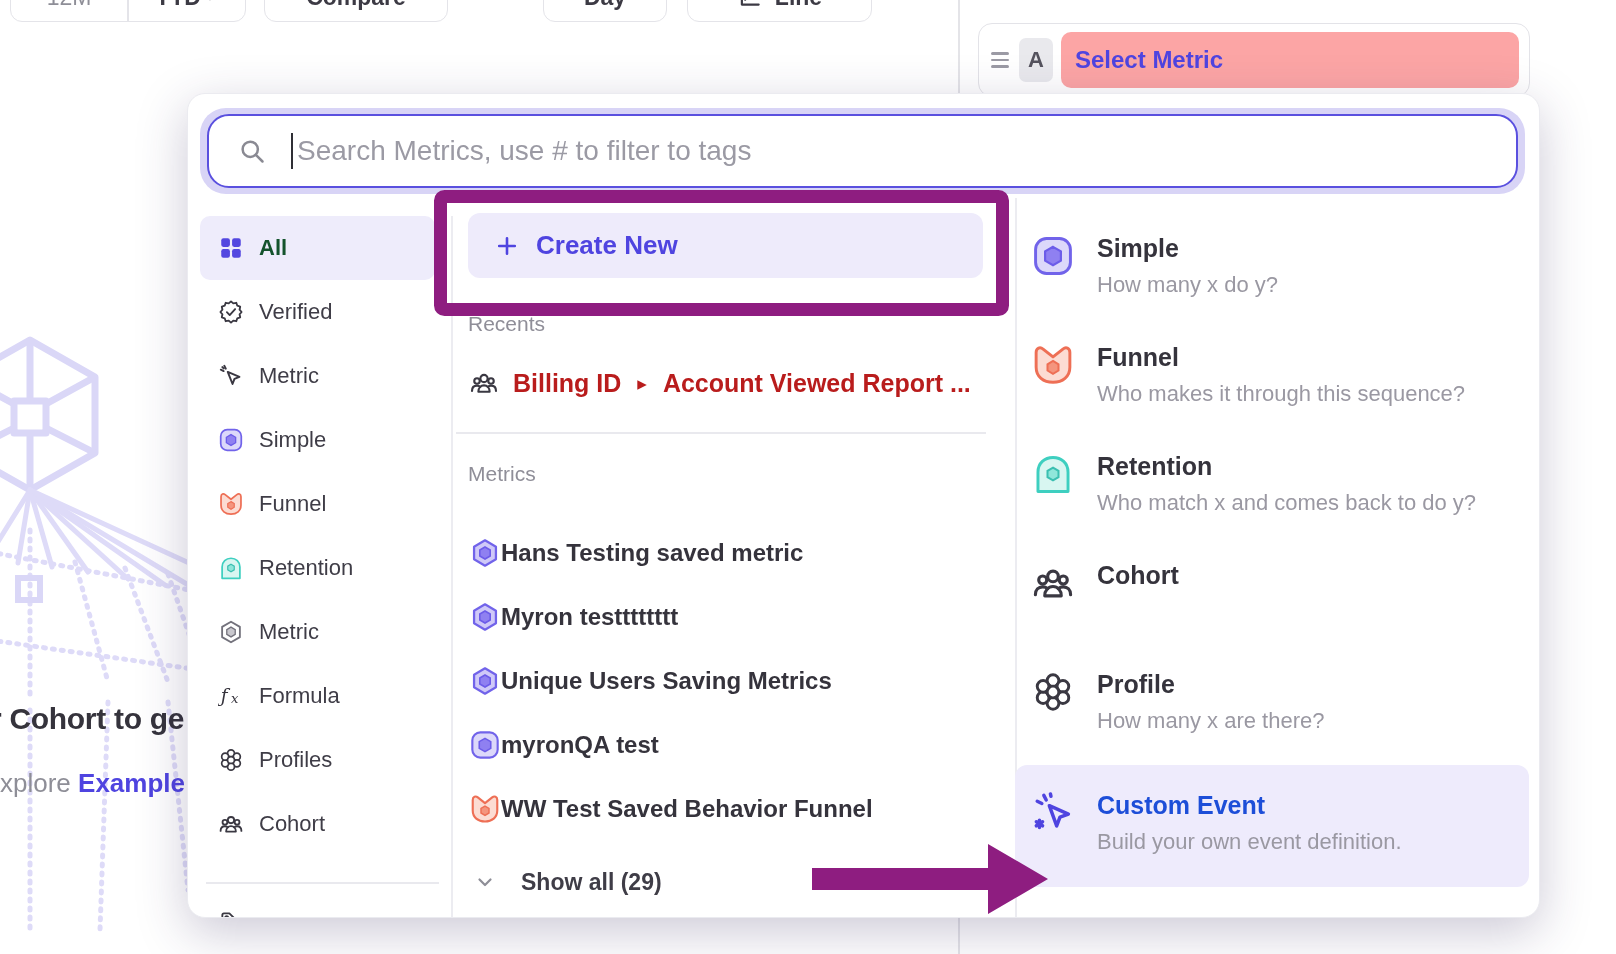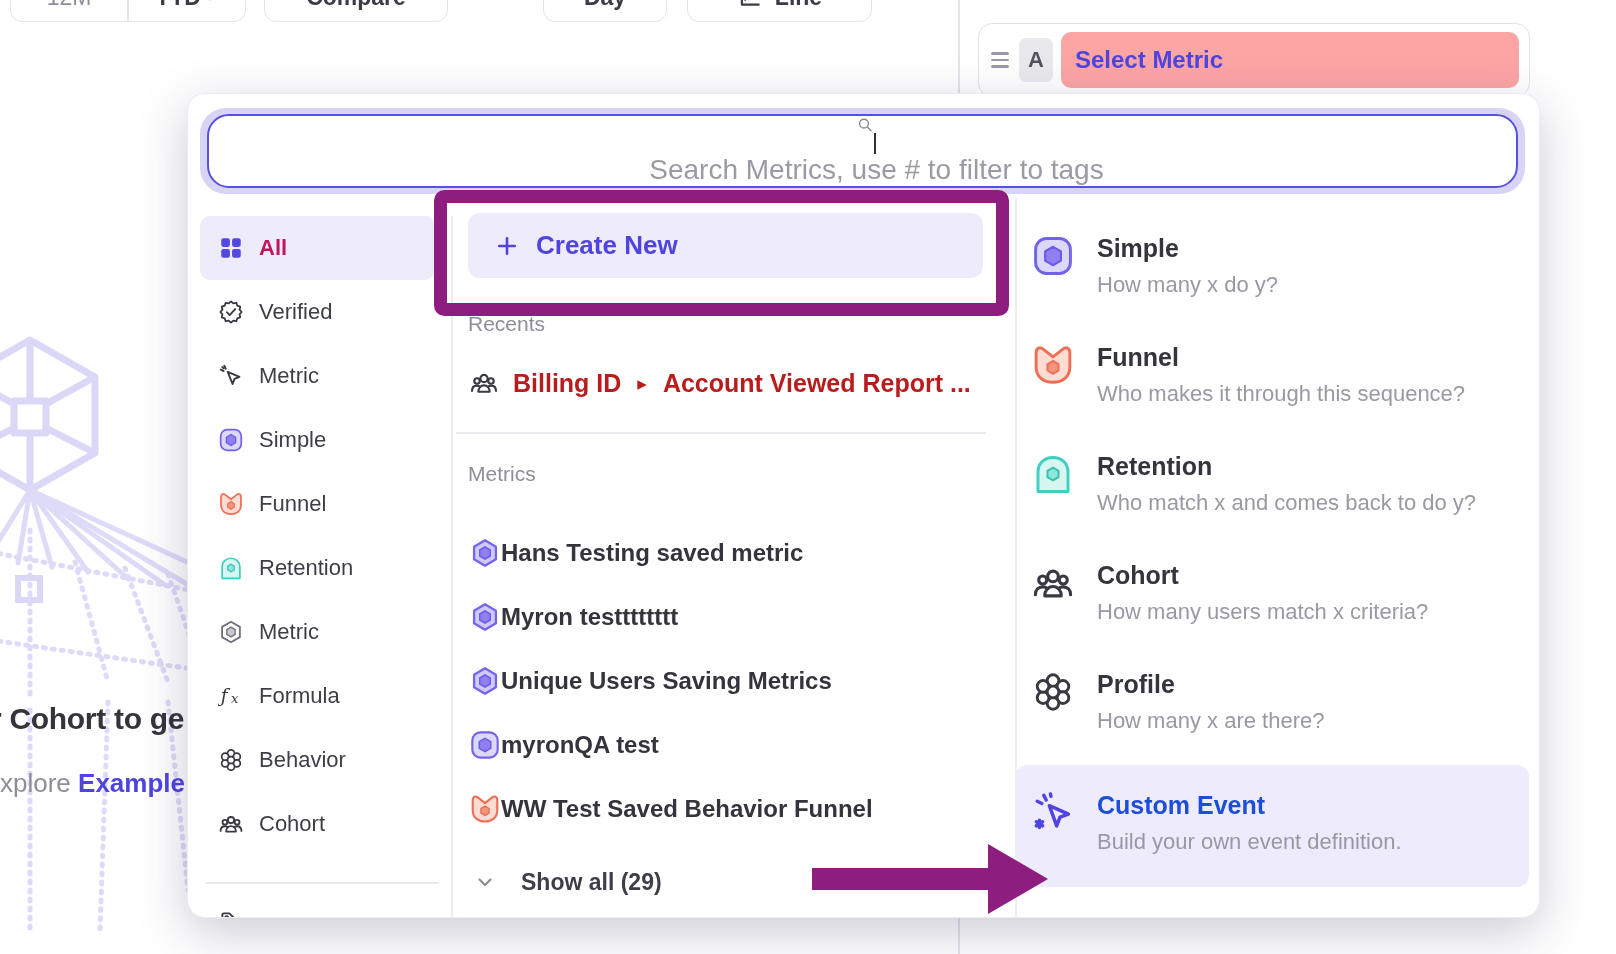--- a/index.html
+++ b/index.html
@@ -52,38 +52,38 @@
     background:#fff;border:1px solid #ebebf0;border-radius:18px;
     box-shadow:0 14px 50px rgba(50,40,90,.25);z-index:10;overflow:hidden;
   }
   .search-ring{
     position:absolute;left:12px;top:14px;width:1325px;height:86px;
     background:#d8d4f6;border-radius:26px;
   }
   .search-box{
     position:absolute;left:19px;top:20px;width:1311px;height:74px;box-sizing:border-box;
     background:#fff;border:2.5px solid #5a50df;border-radius:22px;
-    display:flex;align-items:center;padding-left:28px;flex-direction:column;
+    display:flex;align-items:center;padding-left:28px;
   }
   .search-box .mag{width:30px;height:30px;margin-right:24px;}
   .caret{width:2px;height:36px;background:#2f2f35;margin-right:4px;}
   .ph{color:#9b9aa4;font-size:28px;}
   .v-div{position:absolute;width:1.5px;background:#ececf1;}
   .v-div.one{left:263px;top:122px;height:703px;}
   .v-div.two{left:827px;top:104px;height:721px;}
   
   .sidebar{position:absolute;left:12px;top:122px;width:251px;}
   .side-item{
     width:235px;height:64px;display:flex;align-items:center;gap:15px;
     padding-left:18px;box-sizing:border-box;border-radius:10px;cursor:pointer;
   }
   .side-item .i{width:26px;height:26px;flex:0 0 26px;}
   .side-item .lbl{font-size:22px;font-weight:500;color:#3f3d47;}
   .side-item.selected{background:#eeecfb;}
-  .side-item.selected .lbl{color:#be185d;font-weight:600;}
+  .side-item.selected .lbl{color:#14532d;font-weight:600;}
   .side-div{width:233px;height:1.5px;background:#e9e9ee;margin:22px 0 6px 6px;}
   
   .create-btn{
     position:absolute;left:280px;top:119px;width:515px;height:65px;box-sizing:border-box;
     background:#eeebfb;border-radius:12px;display:flex;align-items:center;gap:16px;
     padding-left:26px;color:#4f44e0;font-size:26px;font-weight:600;cursor:pointer;
   }
   .create-btn .i{width:26px;height:26px;}
   .sec-h{position:absolute;left:280px;font-size:21px;font-weight:500;color:#8f8e98;}
   .recents-h{top:218px;}
@@ -269,21 +269,21 @@
       <div class="side-item">
         <span class="i"><svg viewBox="0 0 24 24" fill="#fff" stroke="#3a3842" stroke-width="1.6" width="100%" height="100%">
             <circle cx="12" cy="5.8" r="3.2"></circle>
             <circle cx="17.4" cy="8.9" r="3.2"></circle>
             <circle cx="17.4" cy="15.1" r="3.2"></circle>
             <circle cx="12" cy="18.2" r="3.2"></circle>
             <circle cx="6.6" cy="15.1" r="3.2"></circle>
             <circle cx="6.6" cy="8.9" r="3.2"></circle>
             <circle cx="12" cy="12" r="3.2"></circle>
           </svg></span>
-        <span class="lbl">Behavior</span>
+        <span class="lbl">Profiles</span>
       </div>
       <div class="side-item">
         <span class="i"><svg viewBox="0 0 24 24" fill="none" stroke="#3a3842" stroke-width="1.7" stroke-linecap="round" stroke-linejoin="round" width="100%" height="100%">
             <circle cx="6.4" cy="10.4" r="2.2"></circle>
             <circle cx="17.6" cy="10.4" r="2.2"></circle>
             <circle cx="12" cy="8.4" r="2.9"></circle>
             <path d="M2.4 18.4 C2.4 15.7 4.1 14.1 6.4 14.1 C7.5 14.1 8.4 14.5 9.1 15.1"></path>
             <path d="M21.6 18.4 C21.6 15.7 19.9 14.1 17.6 14.1 C16.5 14.1 15.6 14.5 14.9 15.1"></path>
             <path d="M7.5 19 C7.5 15.9 9.5 13.9 12 13.9 C14.5 13.9 16.5 15.9 16.5 19 Z"></path>
           </svg></span>
@@ -403,21 +403,20 @@
         <span class="i"><svg viewBox="0 0 24 24" fill="none" stroke="#3a3842" stroke-width="1.7" stroke-linecap="round" stroke-linejoin="round" width="100%" height="100%">
             <circle cx="6.4" cy="10.4" r="2.2"></circle>
             <circle cx="17.6" cy="10.4" r="2.2"></circle>
             <circle cx="12" cy="8.4" r="2.9"></circle>
             <path d="M2.4 18.4 C2.4 15.7 4.1 14.1 6.4 14.1 C7.5 14.1 8.4 14.5 9.1 15.1"></path>
             <path d="M21.6 18.4 C21.6 15.7 19.9 14.1 17.6 14.1 C16.5 14.1 15.6 14.5 14.9 15.1"></path>
             <path d="M7.5 19 C7.5 15.9 9.5 13.9 12 13.9 C14.5 13.9 16.5 15.9 16.5 19 Z"></path>
           </svg></span>
         <span class="tcol">
           <div class="title">Cohort</div>
-          <div class="desc">How many users match x criteria?</div>
         </span>
       </div>
       <div class="type-row">
         <span class="i"><svg viewBox="0 0 24 24" fill="#fff" stroke="#3a3842" stroke-width="1.6" width="100%" height="100%">
             <circle cx="12" cy="5.8" r="3.2"></circle>
             <circle cx="17.4" cy="8.9" r="3.2"></circle>
             <circle cx="17.4" cy="15.1" r="3.2"></circle>
             <circle cx="12" cy="18.2" r="3.2"></circle>
             <circle cx="6.6" cy="15.1" r="3.2"></circle>
             <circle cx="6.6" cy="8.9" r="3.2"></circle>

